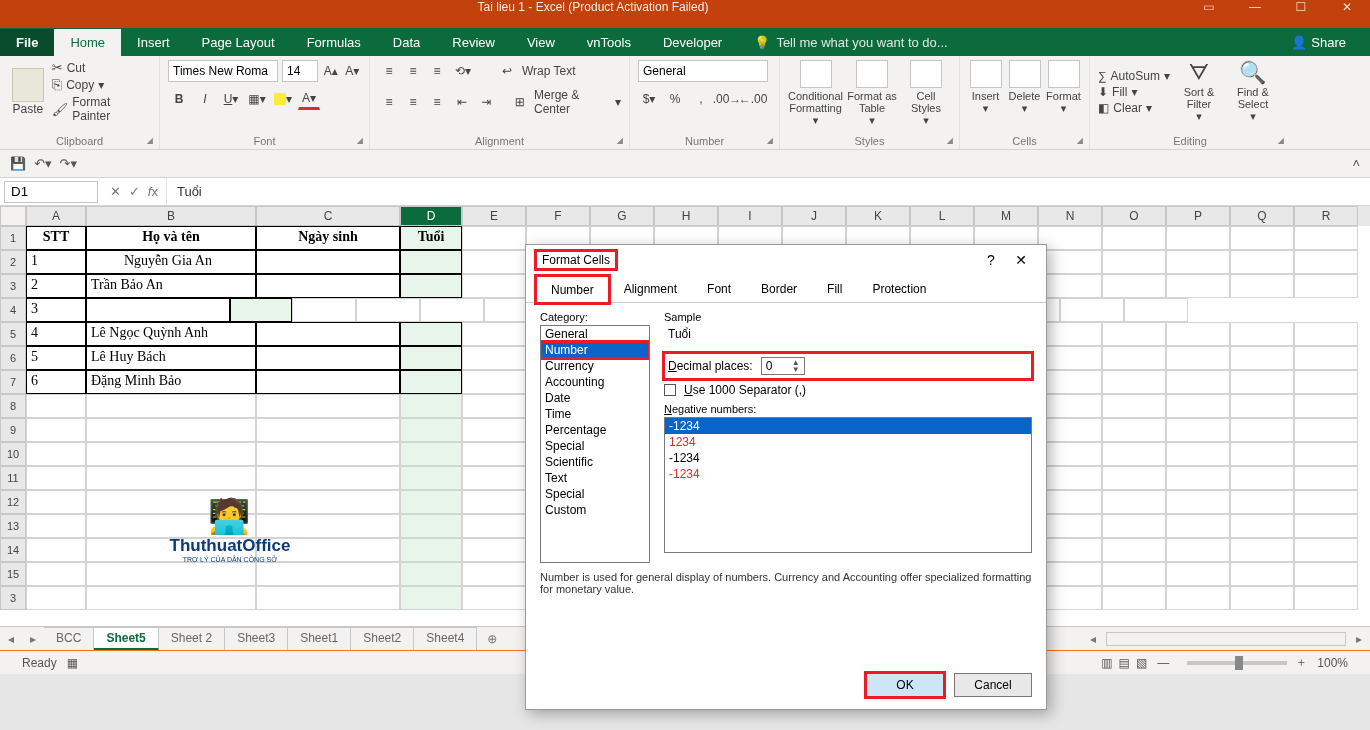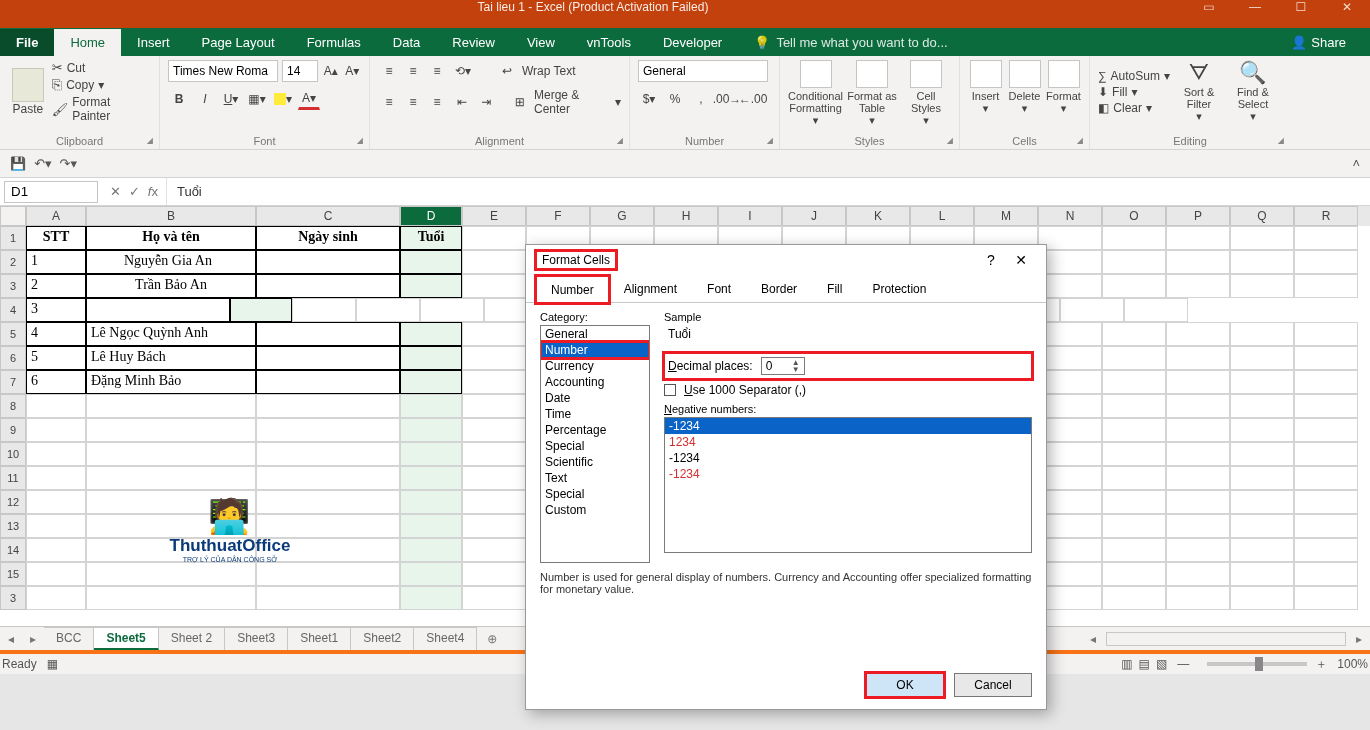--- a/index.html
+++ b/index.html
@@ -68,21 +68,21 @@
 
 
 .sheet-tabs { height: 24px; background: #f3f2f1; display: flex; align-items: center; font-size: 12px; border-top: 1px solid #c7c7c7; }
 .sheet-tabs .nav { padding: 0 8px; color: #777; }
 .stab { padding: 3px 12px; border-right: 1px solid #c7c7c7; border-top: 1px solid #c7c7c7; background: #fff; color: #0c6b3d; }
 .stab.active { border-bottom: 2px solid #0c6b3d; font-weight: 600; }
 .stab.inactive { color: #666; background: #f3f2f1; }
 .plus-tab { padding: 0 10px; color: #777; }
 
 
-.status { height: 24px; background: #f3f2f1; display: flex; align-items: center; font-size: 12px; color: #555; border-top: 4px solid #f97316; padding: 0 2px; }
+.status { height: 24px; background: #f3f2f1; display: flex; align-items: center; font-size: 12px; color: #555; border-top: 1px solid #f97316; padding: 0 22px; }
 .status .spacer { flex: 1; }
 .zoom-slider { width: 100px; height: 4px; background: #c7c7c7; position: relative; margin: 0 8px; }
 .zoom-slider::after { content: ""; position: absolute; width: 8px; height: 14px; background: #888; left: 48px; top: -5px; }
 
 
 .dialog { position: absolute; left: 525px; top: 244px; width: 522px; height: 466px; background: #fff; border: 1px solid #999; box-shadow: 4px 4px 14px rgba(0,0,0,.3); font-size: 12px; }
 .dlg-title { height: 30px; display: flex; align-items: center; padding: 0 10px; }
 .dlg-title .t { padding: 2px 6px; }
 .dlg-title .spacer { flex: 1; }
 .dlg-title .hbtn { width: 30px; text-align: center; font-size: 14px; }
@@ -347,21 +347,21 @@
         <div class="cell " style="width: 64px;"></div>
         <div class="cell " style="width: 64px;"></div>
         <div class="cell " style="width: 64px;"></div>
         <div class="cell " style="width: 64px;"></div>
         <div class="cell " style="width: 64px;"></div>
         <div class="cell " style="width: 64px;"></div>
       </div>
       <div class="row">
         <div class="rowhdr">3</div>
         <div class="cell datacell" style="width: 60px;">2</div>
-        <div class="cell datacell" style="width: 170px; text-align: center;">Trần Bảo An</div>
+        <div class="cell datacell" style="width: 170px; text-align: left;">Trần Bảo An</div>
         <div class="cell datacell" style="width: 144px;"></div>
         <div class="cell datacell selcol" style="width: 62px;"></div>
         <div class="cell " style="width: 64px;"></div>
         <div class="cell " style="width: 64px;"></div>
         <div class="cell " style="width: 64px;"></div>
         <div class="cell " style="width: 64px;"></div>
         <div class="cell " style="width: 64px;"></div>
         <div class="cell " style="width: 64px;"></div>
         <div class="cell " style="width: 64px;"></div>
         <div class="cell " style="width: 64px;"></div>

